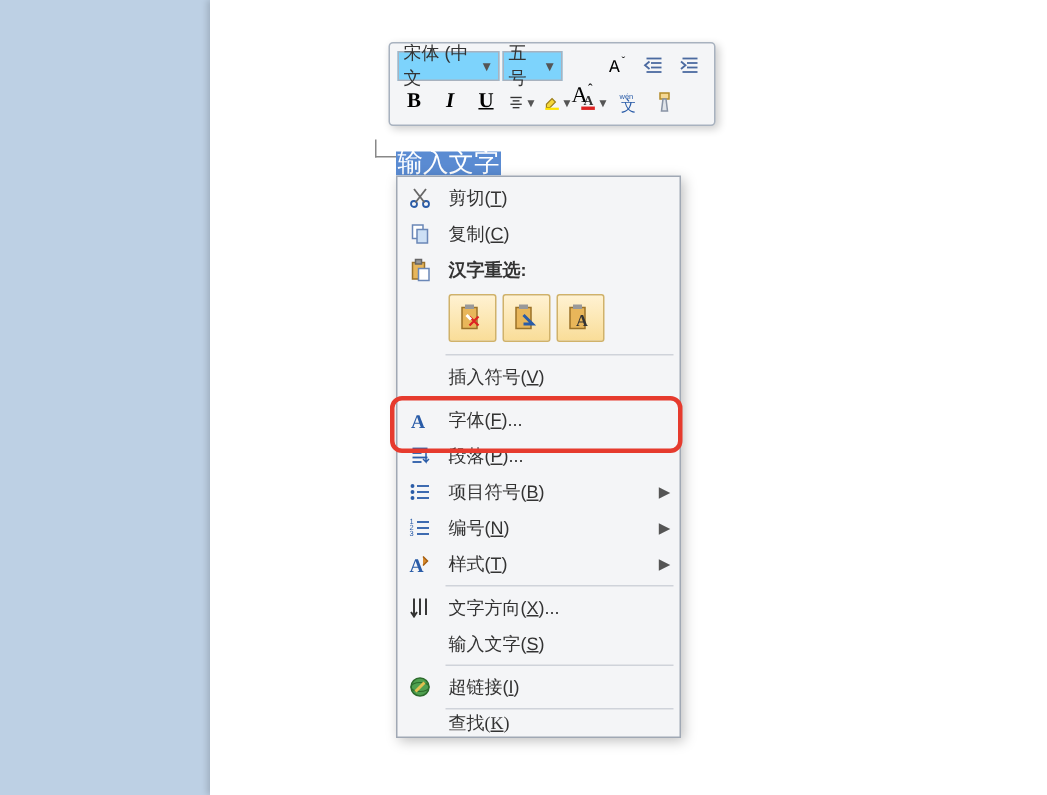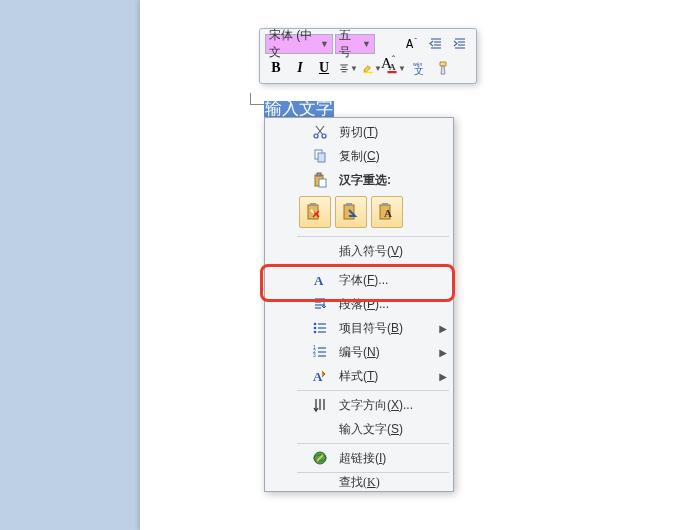--- a/index.html
+++ b/index.html
@@ -27,21 +27,21 @@
   top: 28px;
   background: #f4f5f7;
   border: 1px solid #a8b2bf;
   border-radius: 3px;
   box-shadow: 2px 2px 6px rgba(0,0,0,0.2);
   padding: 3px 5px;
 }
 .mini-row { display: flex; align-items: center; gap: 2px; height: 24px; }
 .mini-sel {
   border: 1px solid #a8b2bf;
-  background: #f0abfc;
+  background: #7dd3fc;
   height: 20px;
   display: flex;
   align-items: center;
   padding: 0 3px;
   font-size: 12px;
   color: #333;
 }
 .mini-sel .caret { margin-left: 2px; font-size: 9px; color: #555; }
 .font-sel { width: 68px; }
 .size-sel { width: 40px; }
@@ -86,21 +86,20 @@
   background: #f4f5f7;
   border: 1px solid #a0a8b4;
   box-shadow: 2px 2px 8px rgba(0,0,0,0.25);
   padding: 2px;
 }
 .ctx-item {
   display: flex;
   align-items: center;
   height: 24px;
   position: relative;
-  margin-left: 40px;
 }
 .ctx-icon {
   width: 26px;
   height: 24px;
   display: flex;
   align-items: center;
   justify-content: center;
 }
 .ctx-icon svg { width: 16px; height: 16px; }
 .ctx-label {

